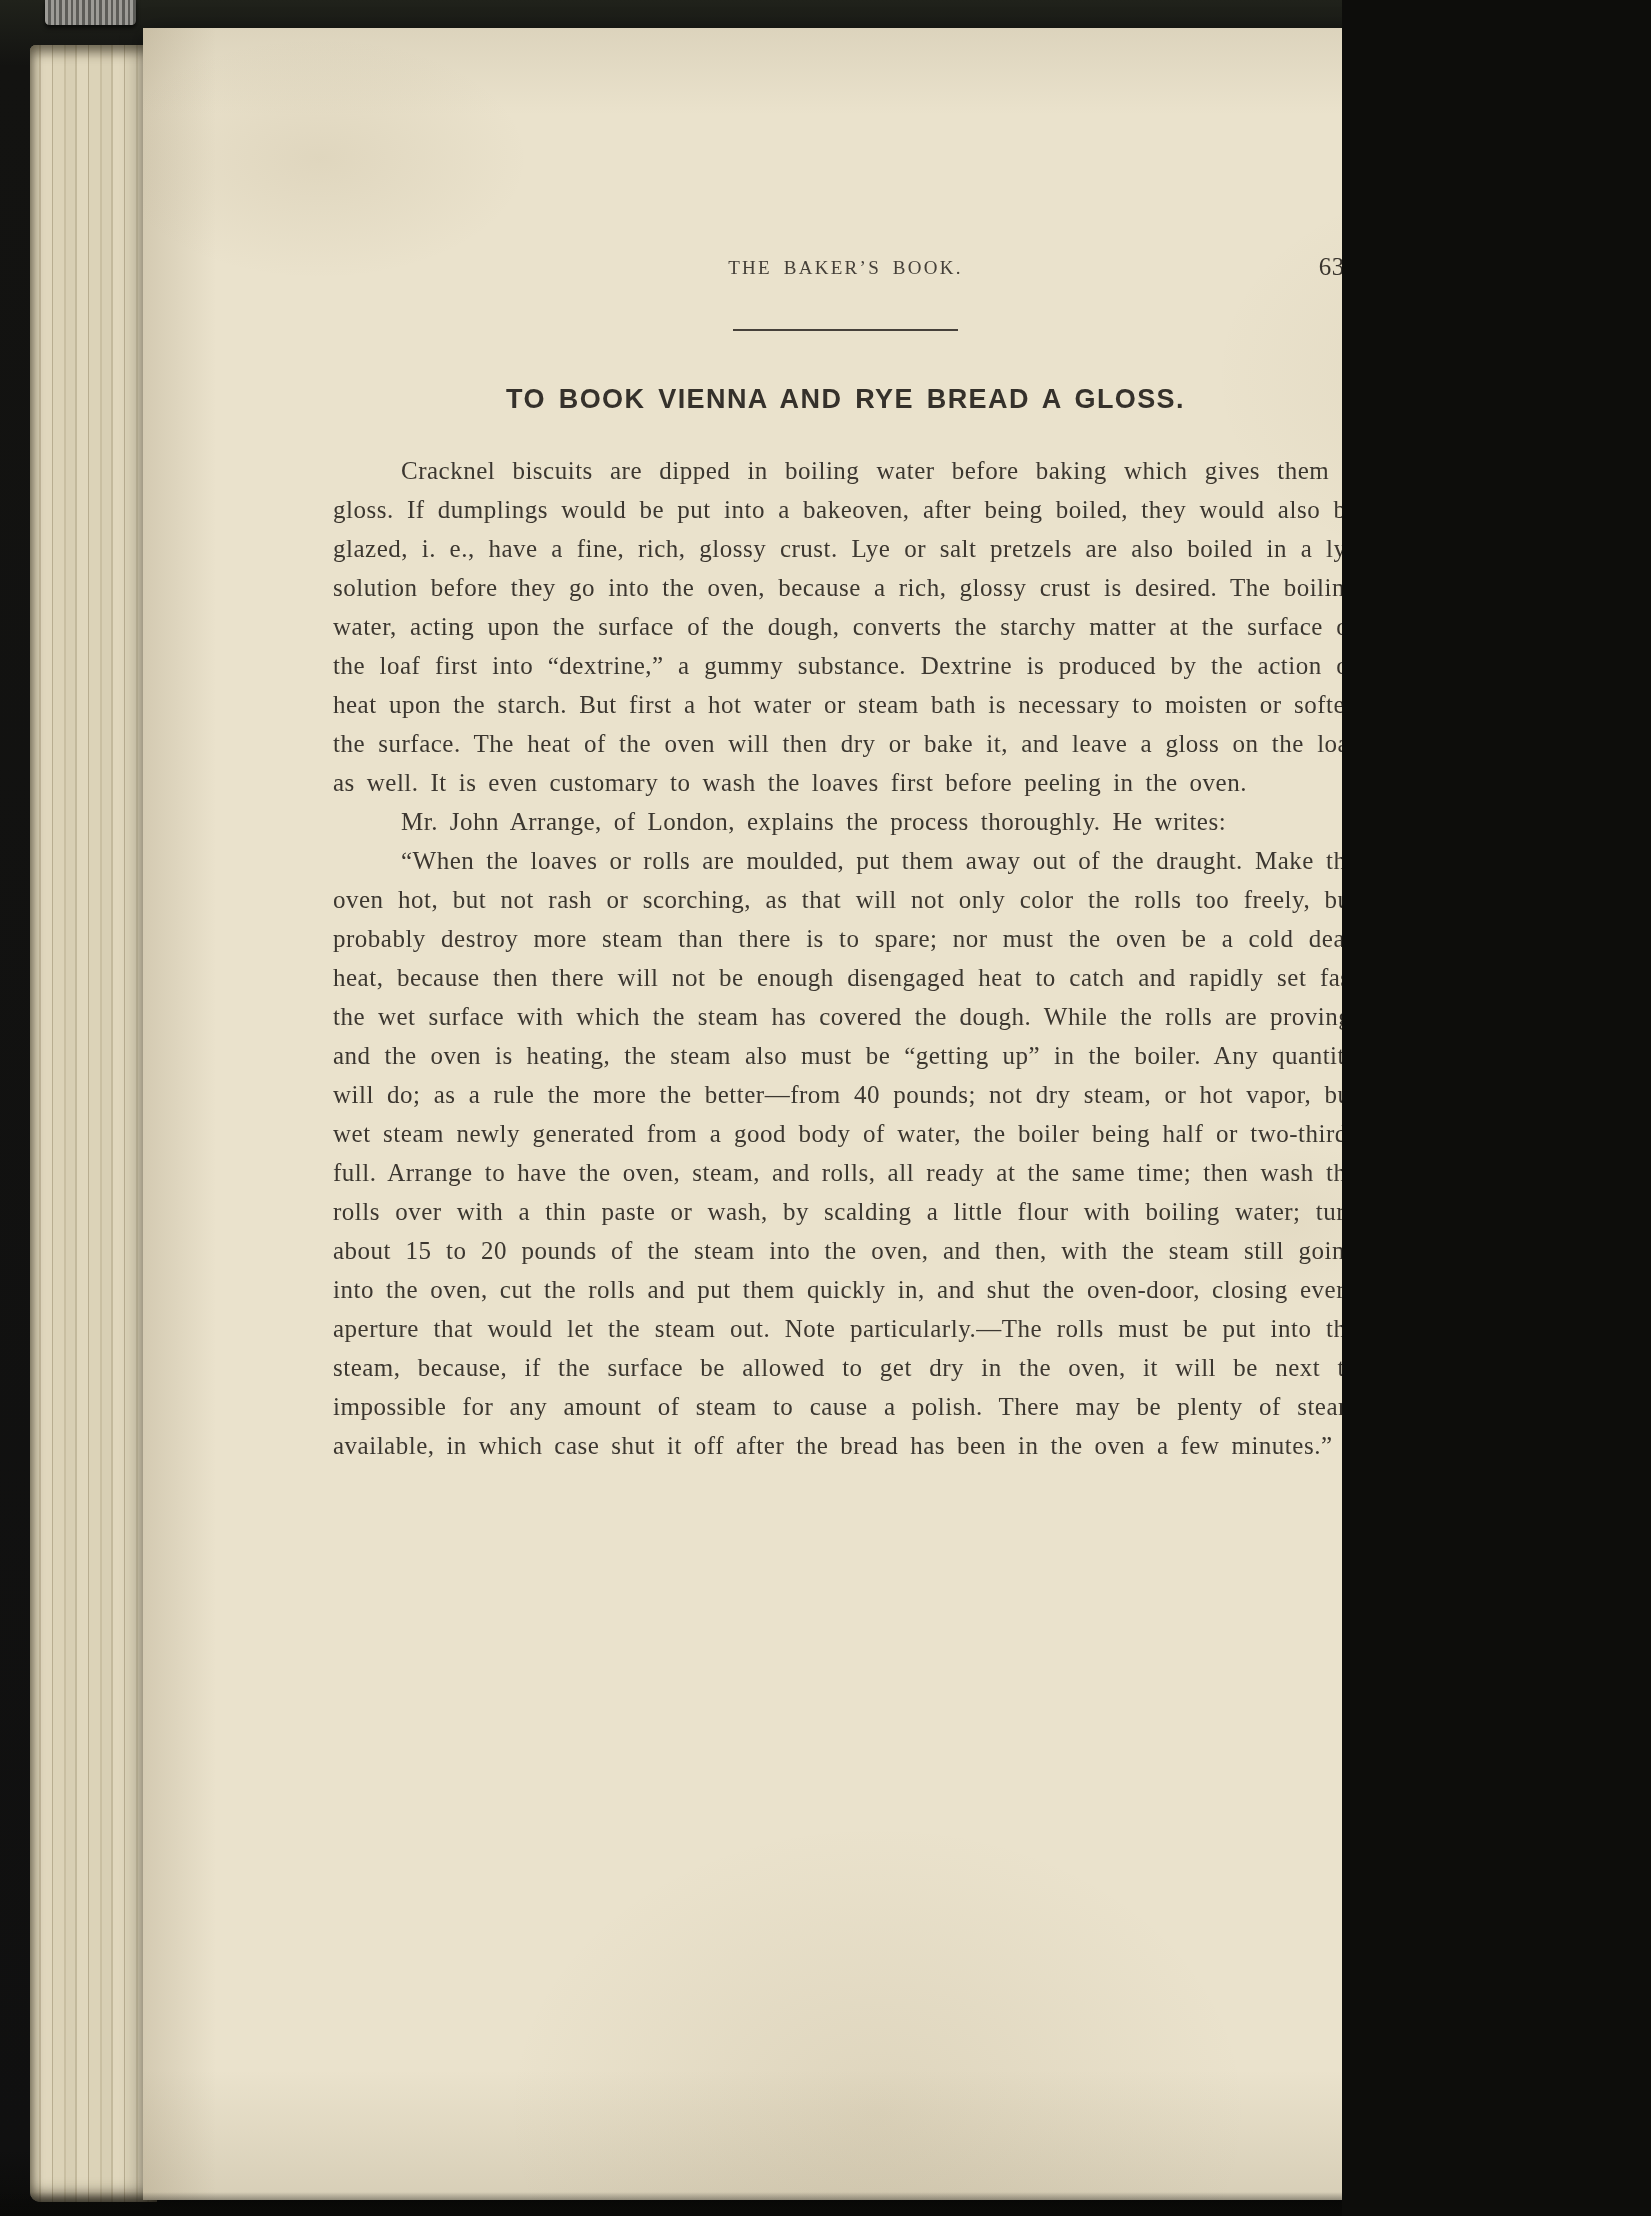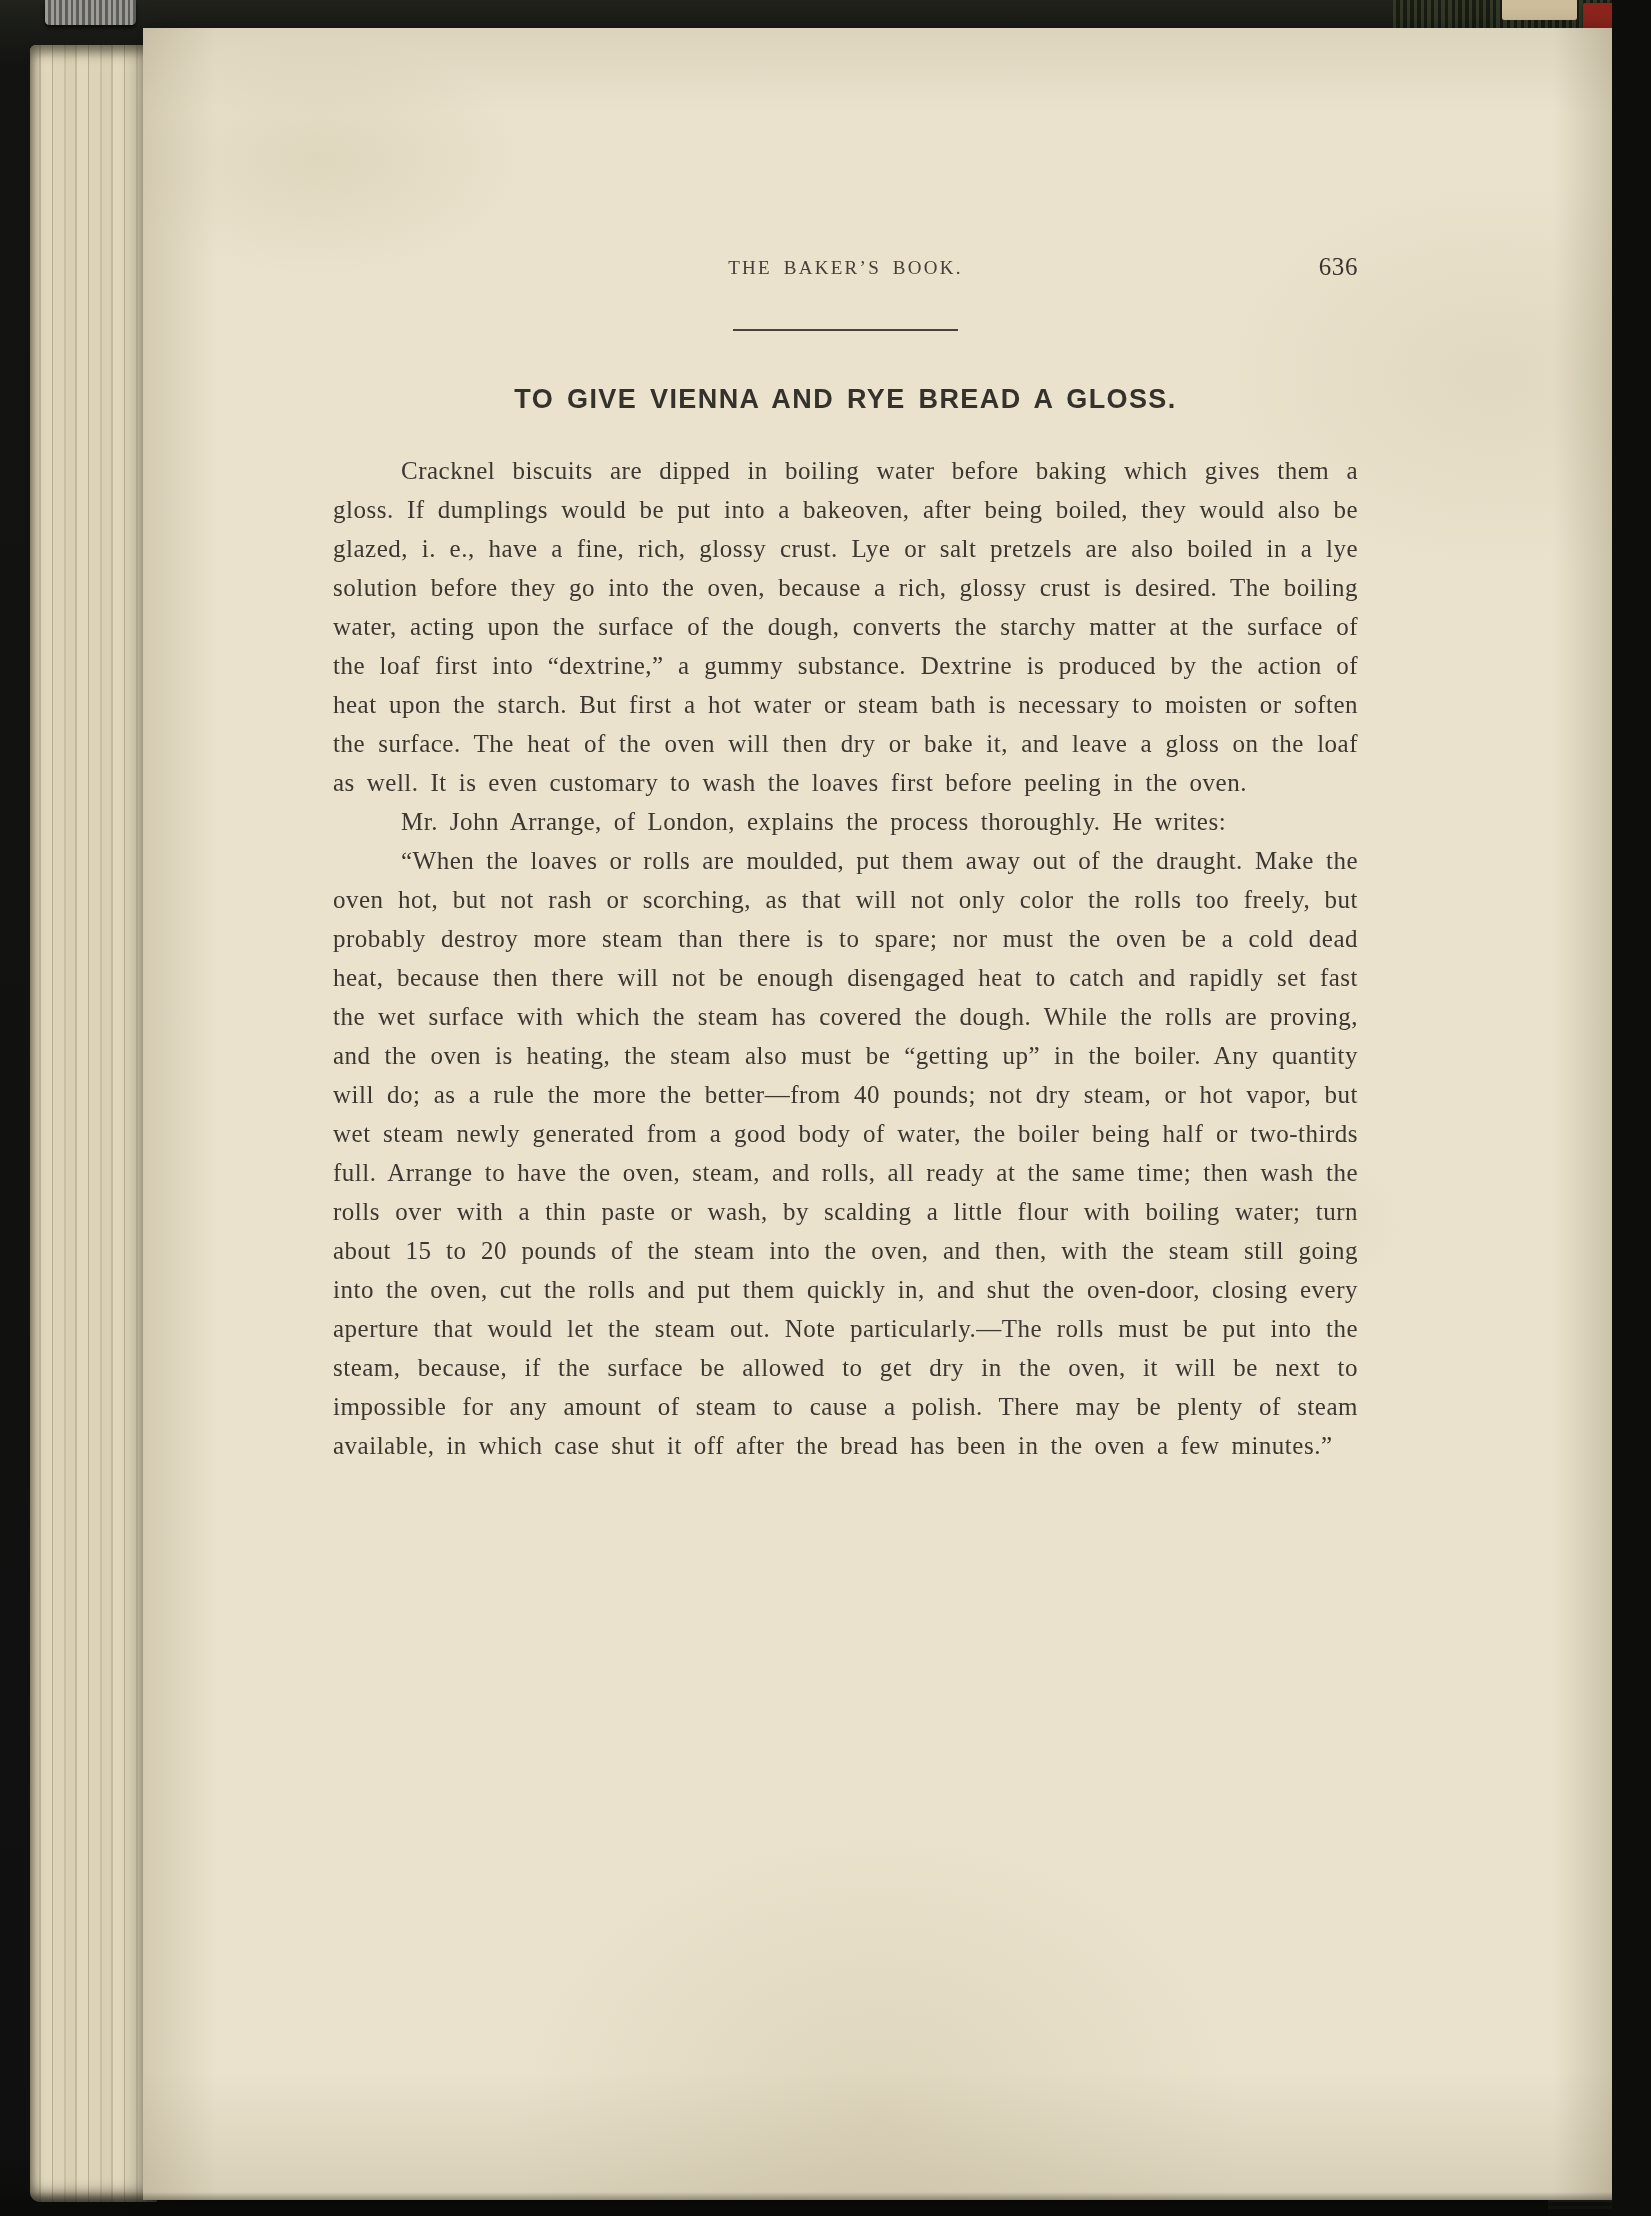--- a/index.html
+++ b/index.html
@@ -3,21 +3,21 @@
 <meta charset="utf-8">
 <style>
   :root{
     --page-color:#eae2cc;
     --ink-color:#3c3730;
     --cover-color:#1c1f17;
   }
   *{box-sizing:border-box;}
   html,body{margin:0;padding:0;background:#0d0d0b;}
   .scene{
-    position:relative;width:1612px;height:2216px;overflow:hidden;
+    position:relative;width:1342px;height:2216px;overflow:hidden;
     background:linear-gradient(180deg,#20221b 0%,#131311 3%,#101010 97%,#0b0b09 100%);
     font-family:"Liberation Serif","DejaVu Serif",serif;
   }
   
   .cloth-tr{
     position:absolute;top:0;left:1393px;width:258px;height:45px;
     background:repeating-linear-gradient(90deg,rgba(78,88,62,.45) 0 3.4px,rgba(22,25,16,.55) 3.4px 6.9px),#1b1e15;
   }
   .cloth-br{
     position:absolute;bottom:0;left:1548px;width:103px;height:126px;
@@ -124,21 +124,21 @@
     <div class="content">
 
       <div class="running-header">
         <span class="header-title">THE BAKER’S BOOK.</span>
         <span class="page-number">636</span>
       </div>
 
 
       <hr class="divider">
 
-      <h2 class="section-heading">TO GIVE VIENNA AND RYE BREAD A GLOSS.</h2>
+      <h2 class="section-heading">TO BOOK VIENNA AND RYE BREAD A GLOSS.</h2>
 
       <p class="para indent">Cracknel biscuits are dipped in boiling water before baking which gives them a gloss.  If dumplings would be put into a bakeoven, after being boiled, they would also be glazed, i. e., have a fine, rich, glossy crust.  Lye or salt pretzels are also boiled in a lye solution before they go into the oven, because a rich, glossy crust is desired.  The boiling water, acting upon the surface of the dough, converts the starchy matter at the surface of the loaf first into “dextrine,” a gummy substance.  Dextrine is produced by the action of heat upon the starch.  But first a hot water or steam bath is necessary to moisten or soften the surface.  The heat of the oven will then dry or bake it, and leave a gloss on the loaf as well.  It is even customary to wash the loaves first before peeling in the oven.</p>
 
       <p class="para indent">Mr. John Arrange, of London, explains the process thoroughly.  He writes:</p>
 
       <p class="para indent">“When the loaves or rolls are moulded, put them away out of the draught.  Make the oven hot, but not rash or scorching, as that will not only color the rolls too freely, but probably destroy more steam than there is to spare; nor must the oven be a cold dead heat, because then there will not be enough disengaged heat to catch and rapidly set fast the wet surface with which the steam has covered the dough.  While the rolls are proving, and the oven is heating, the steam also must be “getting up” in the boiler.  Any quantity will do; as a rule the more the better—from 40 pounds; not dry steam, or hot vapor, but wet steam newly generated from a good body of water, the boiler being half or two-thirds full.  Arrange to have the oven, steam, and rolls, all ready at the same time; then wash the rolls over with a thin paste or wash, by scalding a little flour with boiling water; turn about 15 to 20 pounds of the steam into the oven, and then, with the steam still going into the oven, cut the rolls and put them quickly in, and shut the oven-door, closing every aperture that would let the steam out.  Note particularly.—The rolls must be put into the steam, because, if the surface be allowed to get dry in the oven, it will be next to impossible for any amount of steam to cause a polish.  There may be plenty of steam available, in which case shut it off after the bread has been in the oven a few minutes.”</p>
 
     </div>
   </div>
 

